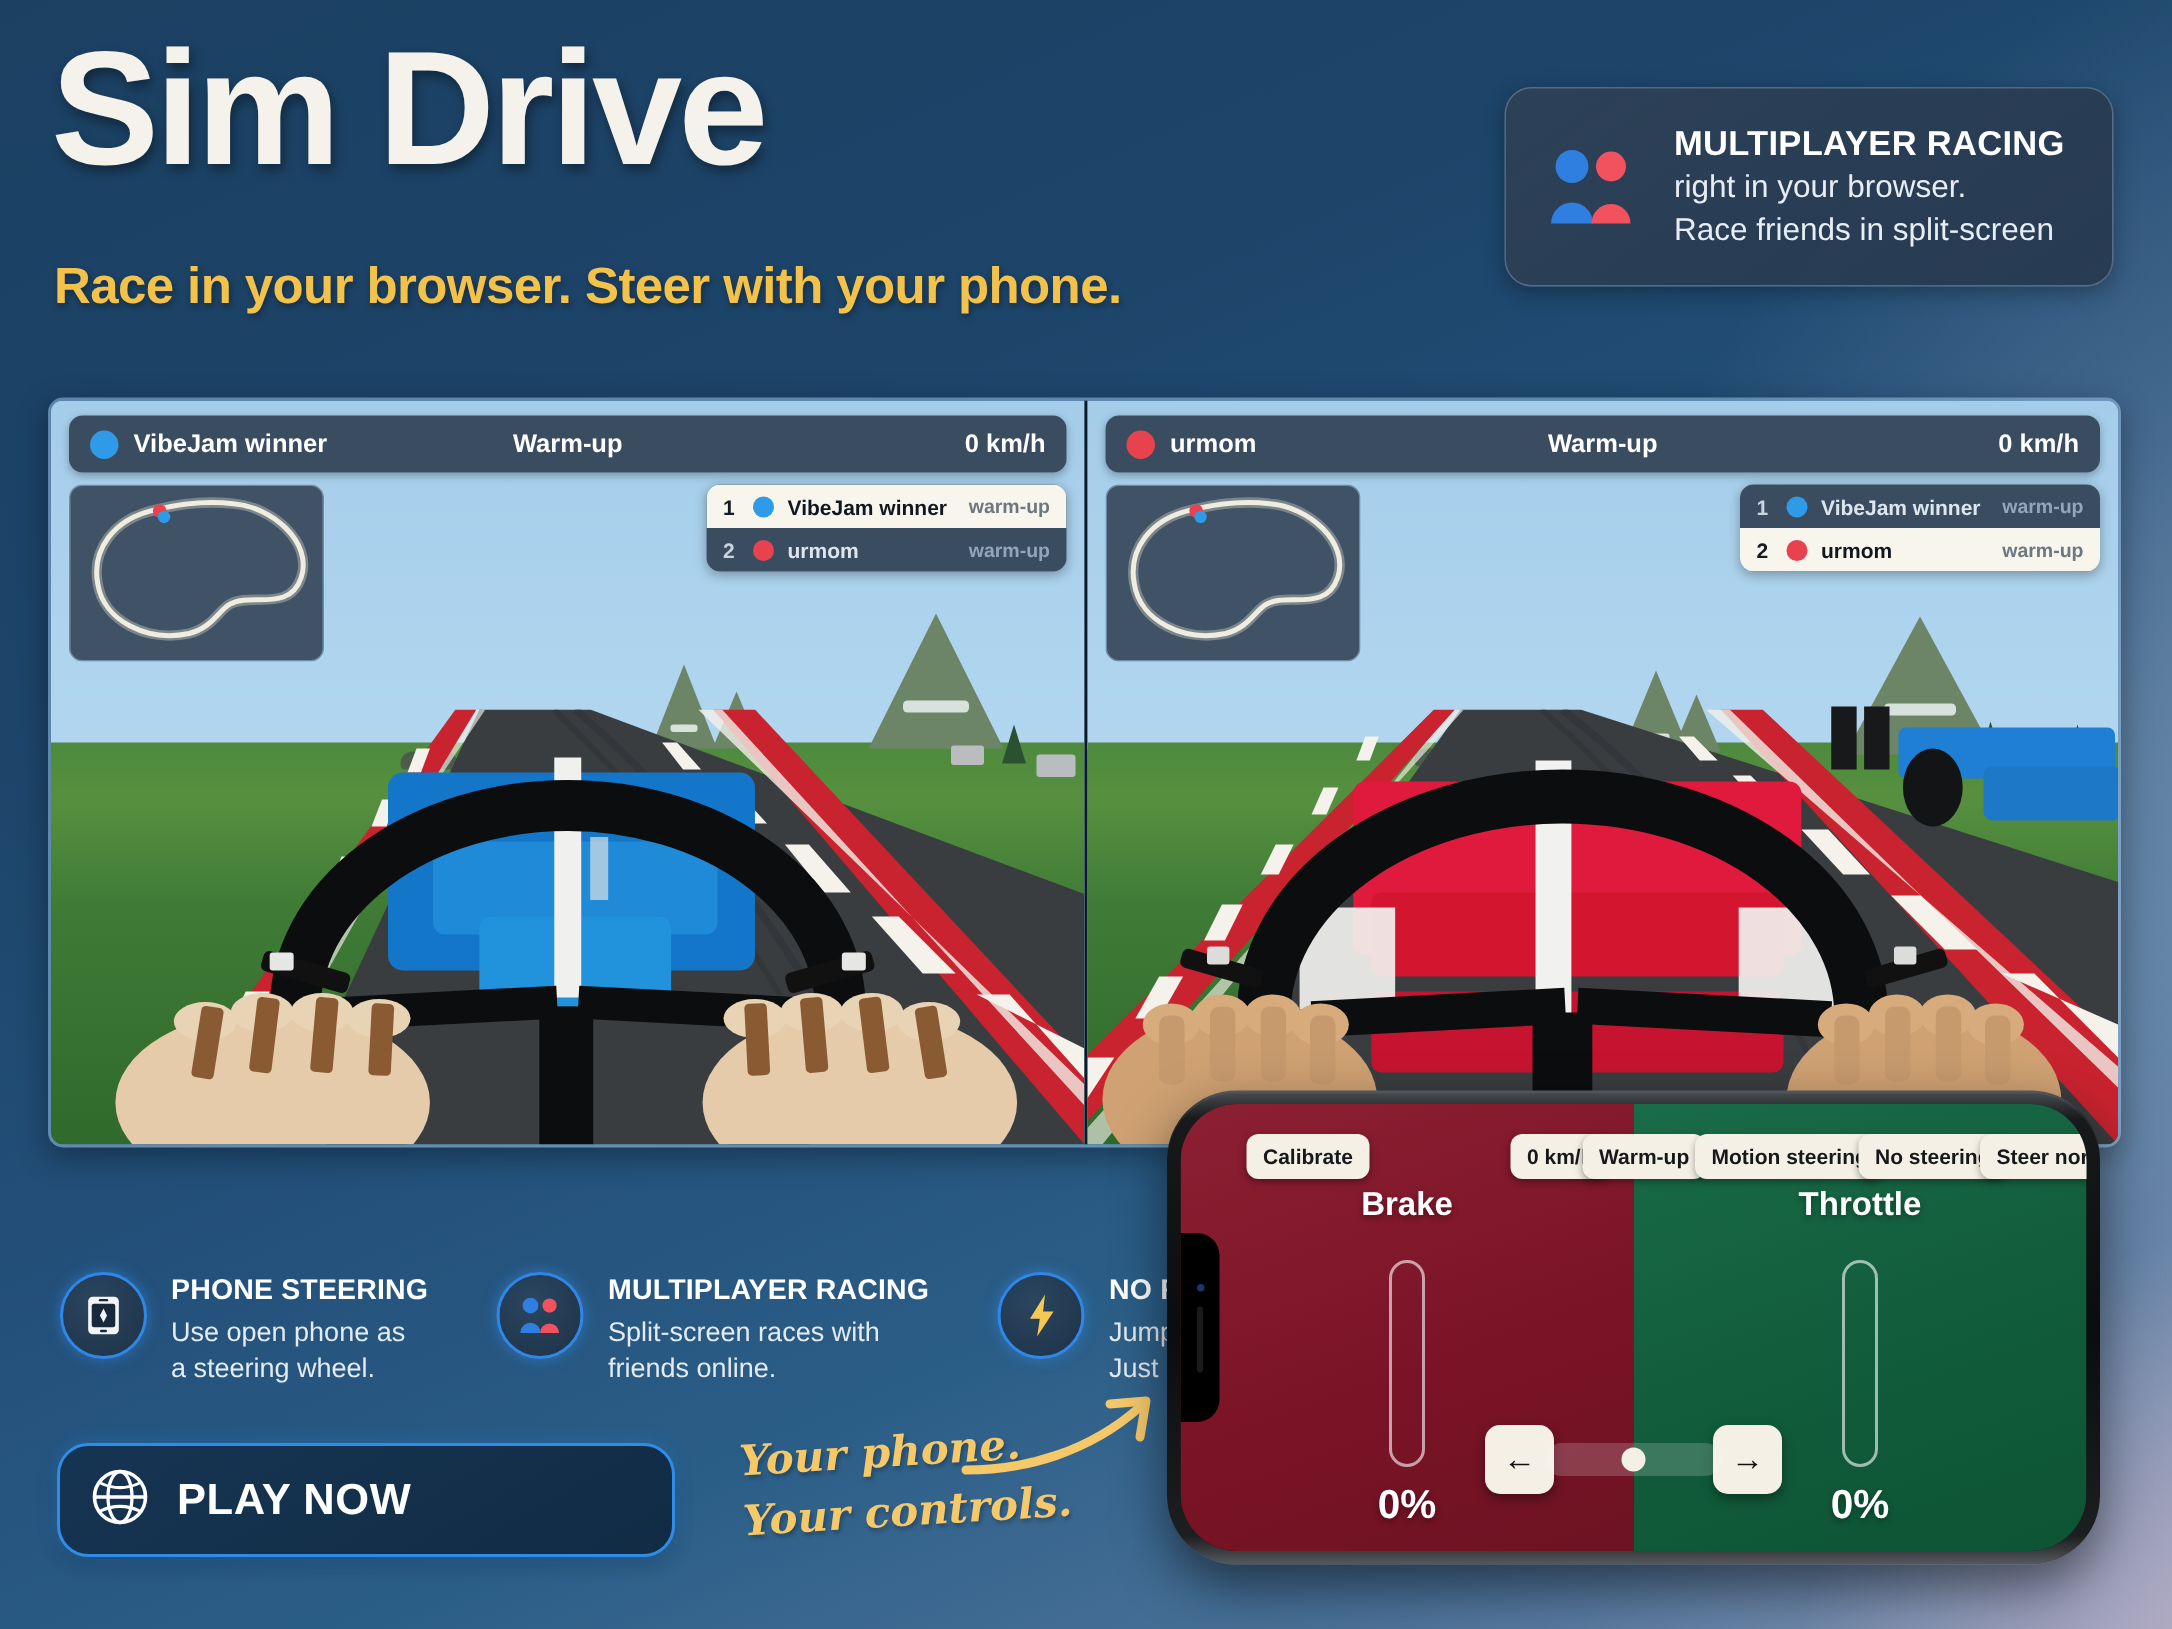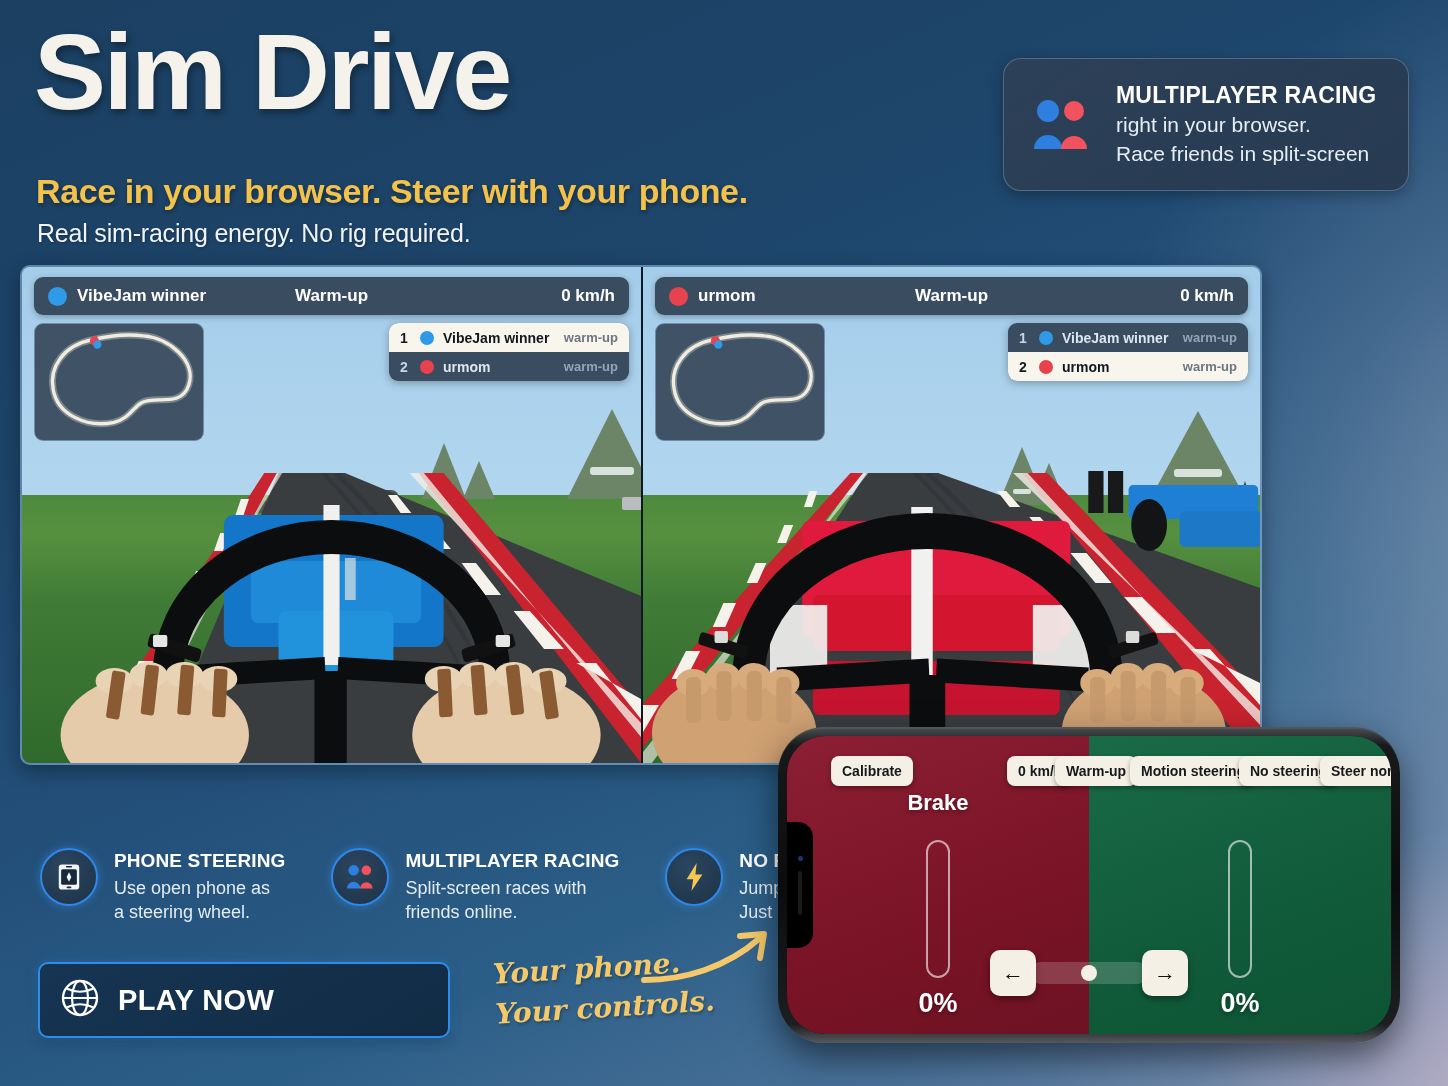--- a/index.html
+++ b/index.html
@@ -47,21 +47,21 @@
     box-shadow: 0 4px 14px rgba(0,0,0,0.3);
     display: flex; align-items: center; gap: 22px; padding: 0 26px;
   }
   .mp-people { width: 64px; height: 56px; position: relative; flex: 0 0 auto; }
   .mp-badge-text { display: flex; flex-direction: column; gap: 3px; }
   .mp-title { font-size: 23px; font-weight: 700; color: #ffffff; letter-spacing: 0.2px; }
   .mp-desc { font-size: 21px; font-weight: 400; color: #e7edf4; line-height: 1.24; }
 
   
   .game {
-    position: absolute; left: 20px; top: 265px; width: 1242px; height: 500px;
+    position: absolute; left: 32px; top: 265px; width: 1382px; height: 500px;
     border-radius: 10px; overflow: hidden;
     border: 2px solid rgba(150,190,225,0.55);
     box-shadow: 0 6px 20px rgba(0,0,0,0.35);
     display: flex;
   }
   .pane { position: relative; width: 50%; height: 100%; overflow: hidden; background: #9cc8ea; }
   .pane + .pane { border-left: 2px solid #0d1a26; }
 
   
   .sky { position: absolute; left: 0; right: 0; top: 0; height: 233px; background: linear-gradient(#a4cdea, #b2d6ef); }
@@ -128,21 +128,21 @@
   }
   .f-text { padding-top: 6px; }
   .f-title { font-size: 19px; font-weight: 700; color: #ffffff; letter-spacing: 0.1px; margin-bottom: 4px; }
   .f-desc { font-size: 18px; color: #e3ebf3; line-height: 1.34; }
 
   
   .cta {
     position: absolute; left: 38px; top: 962px; width: 412px; height: 76px;
     background: linear-gradient(150deg, #163553, #112b44);
     border: 2.5px solid #2f8de8;
-    border-radius: 10px;
+    border-radius: 21px;
     box-shadow: 0 0 12px rgba(47,141,232,0.45), 0 4px 12px rgba(0,0,0,0.3);
     display: flex; align-items: center; gap: 18px; padding: 0 20px;
   }
   .cta-label { font-size: 29px; font-weight: 700; color: #fff; letter-spacing: 0.4px; }
   .cta-url {
     margin-left: auto;
     font-size: 20px; font-weight: 700; color: #fff;
     border: 1.5px solid rgba(140,175,210,0.45);
     border-radius: 10px; padding: 9px 14px;
     background: rgba(255,255,255,0.05);
@@ -228,21 +228,20 @@
     width: 16px; height: 16px; border-radius: 50%; background: #f4f0e6;
   }
 </style>
 </head>
 <body>
 
 <div id="root">
 
   <div class="title">Sim Drive</div>
   <div class="subtitle">Race in your browser. Steer with your phone.</div>
-  <div class="tagline">Real sim-racing energy. No rig required.</div>
 
   <div class="mp-badge">
     <div class="mp-people">
       <svg viewBox="0 0 64 56" width="64" height="56">
         <circle cx="18" cy="14" r="11" fill="#2f7fe0"></circle>
         <path d="M4 52 a14 14 0 0 1 28 0 z" fill="#2f7fe0"></path>
         <circle cx="44" cy="14" r="10" fill="#f2525e"></circle>
         <path d="M31 52 a13 13 0 0 1 26 0 z" fill="#f2525e"></path>
       </svg>
     </div>
@@ -566,20 +565,21 @@
     <div class="phone-inner">
       <div class="pscreen">
 
         <div class="pane-brake">
           <div class="p-label">Brake</div>
           <div class="p-slider"></div>
           <div class="p-pct">0%</div>
         </div>
 
         <div class="pane-throttle">
+          <div class="p-label">Throttle</div>
           <div class="p-slider"></div>
           <div class="p-pct">0%</div>
         </div>
 
         <div class="notch">
           <span class="notch-cam"></span>
           <span class="notch-spk"></span>
         </div>
 
         <div class="chip" style="left:44px; top:20px;text-align:center;">Calibrate</div>

